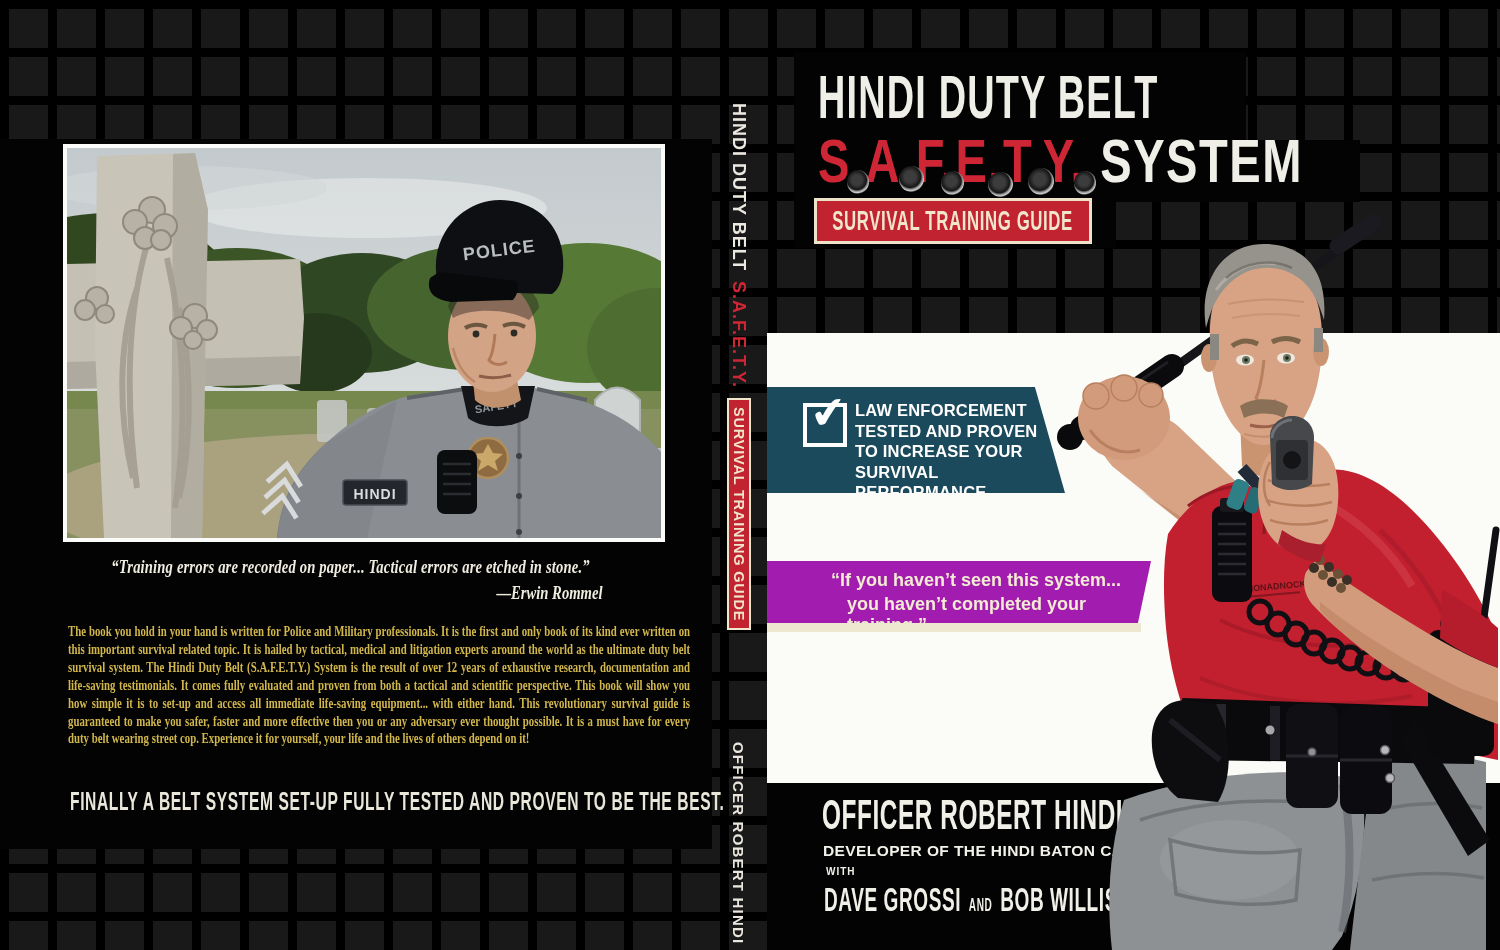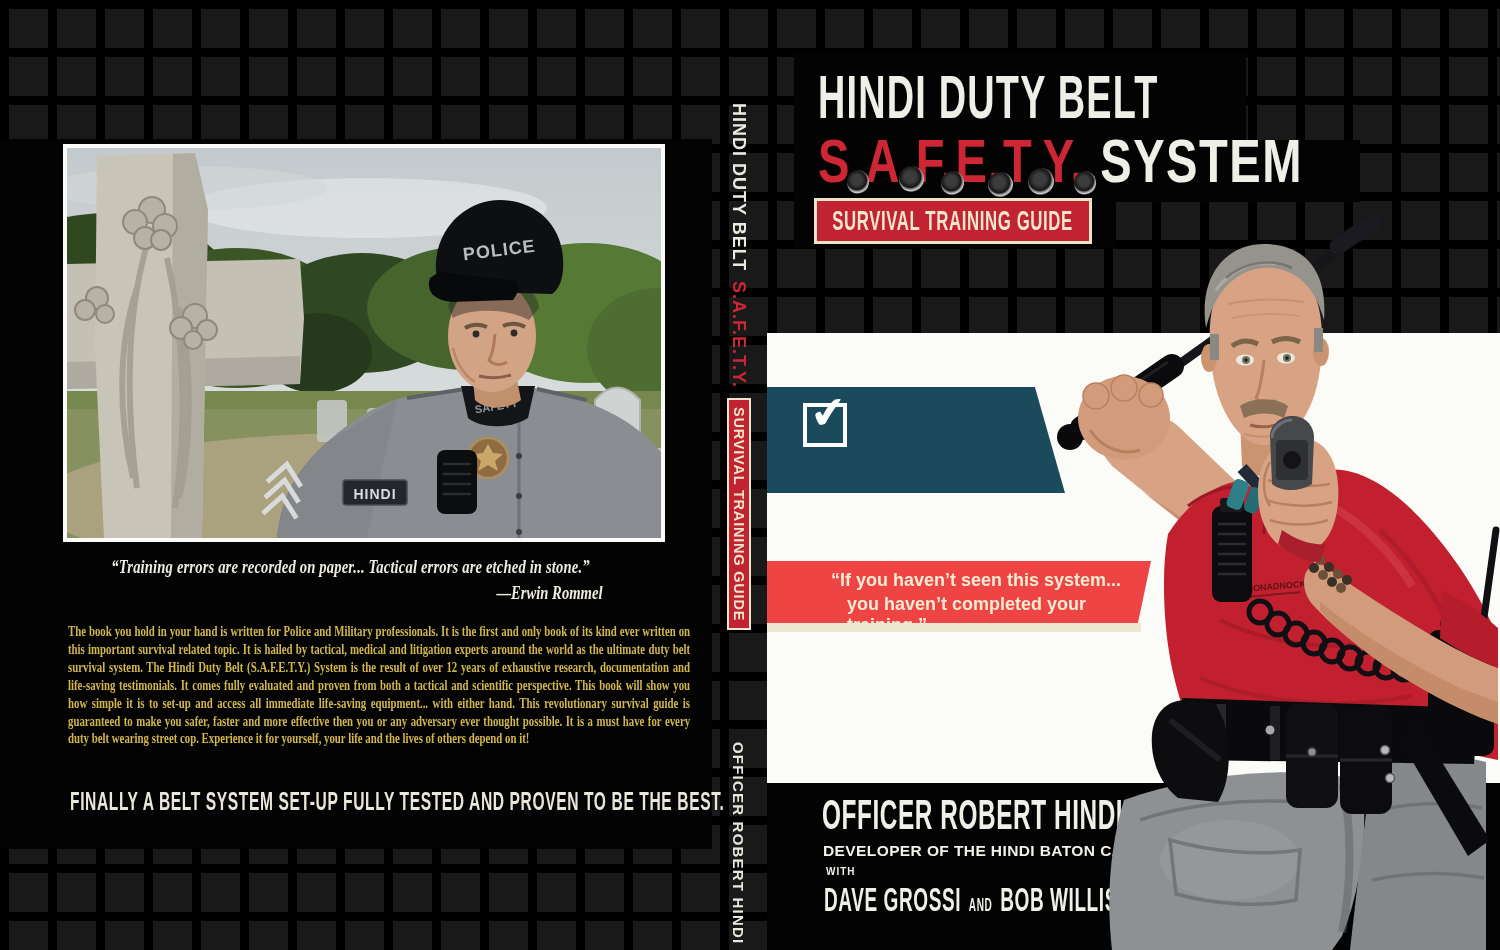--- a/index.html
+++ b/index.html
@@ -57,21 +57,21 @@
   .f-badge span{font-weight:700;font-size:28px;color:#efe6cb;letter-spacing:1px;white-space:nowrap;
                 transform:scaleX(0.60);}
 
   
   .claim-box{position:absolute;left:767px;top:387px;width:298px;height:106px;background:#1a4a5c;
              clip-path:polygon(0 0, 89.9% 0, 100% 100%, 0 100%);}
   .checkbox{position:absolute;left:36px;top:16px;width:36px;height:36px;border:4px solid #fff;}
   .checkbox .check{position:absolute;left:3px;top:-16px;font-size:44px;line-height:1;color:#fff;transform:rotate(-6deg);}
   .claim-text{position:absolute;left:88px;top:13px;}
   .claim-text div{font-weight:700;font-size:16.5px;line-height:20.5px;color:#fff;letter-spacing:0.2px;}
-  .quote-box{position:absolute;left:767px;top:561px;width:384px;height:62px;background:#ef4444;
+  .quote-box{position:absolute;left:767px;top:561px;width:384px;height:62px;background:#a21caf;
              clip-path:polygon(0 0, 100% 0, 96.6% 100%, 0 100%);}
   .quote-box .l1{position:absolute;left:64px;top:9px;font-weight:700;font-size:18px;color:#f3ebd3;}
   .quote-box .l2{position:absolute;left:80px;top:33px;font-weight:700;font-size:18px;color:#f3ebd3;}
   .quote-under{position:absolute;left:767px;top:623px;width:374px;height:9px;background:#efe8d0;}
 
   
   .f-author{position:absolute;left:822px;top:794px;font-size:42px;line-height:1;font-weight:700;color:#f0efe8;
             white-space:nowrap;transform:scaleX(0.58);transform-origin:left top;letter-spacing:1px;}
   .f-role{position:absolute;left:823px;top:842px;font-size:15.5px;font-weight:700;color:#f2f1ea;letter-spacing:0.4px;}
   .f-with{position:absolute;left:826px;top:866px;font-size:10px;font-weight:700;color:#f2f1ea;letter-spacing:1px;}
@@ -235,20 +235,26 @@
   <div class="bullet-hole" style="left:1028px;top:168px;width:26px;height:27px;"></div>
   <div class="bullet-hole" style="left:1074px;top:171px;width:22px;height:24px;"></div>
 
   <div class="f-badge">
     <span>SURVIVAL TRAINING GUIDE</span>
   </div>
 
   <div class="claim-box">
     <div class="checkbox">
       <span class="check">✔</span>
+    </div>
+    <div class="claim-text">
+      <div>LAW ENFORCEMENT</div>
+      <div>TESTED AND PROVEN</div>
+      <div>TO INCREASE YOUR</div>
+      <div>SURVIVAL PERFORMANCE</div>
     </div>
   </div>
 
   <div class="quote-box">
     <div class="l1">“If you haven’t seen this system...</div>
     <div class="l2">you haven’t completed your training.”</div>
   </div>
   <div class="quote-under"></div>
 
   <div class="f-author">OFFICER ROBERT HINDI</div>

